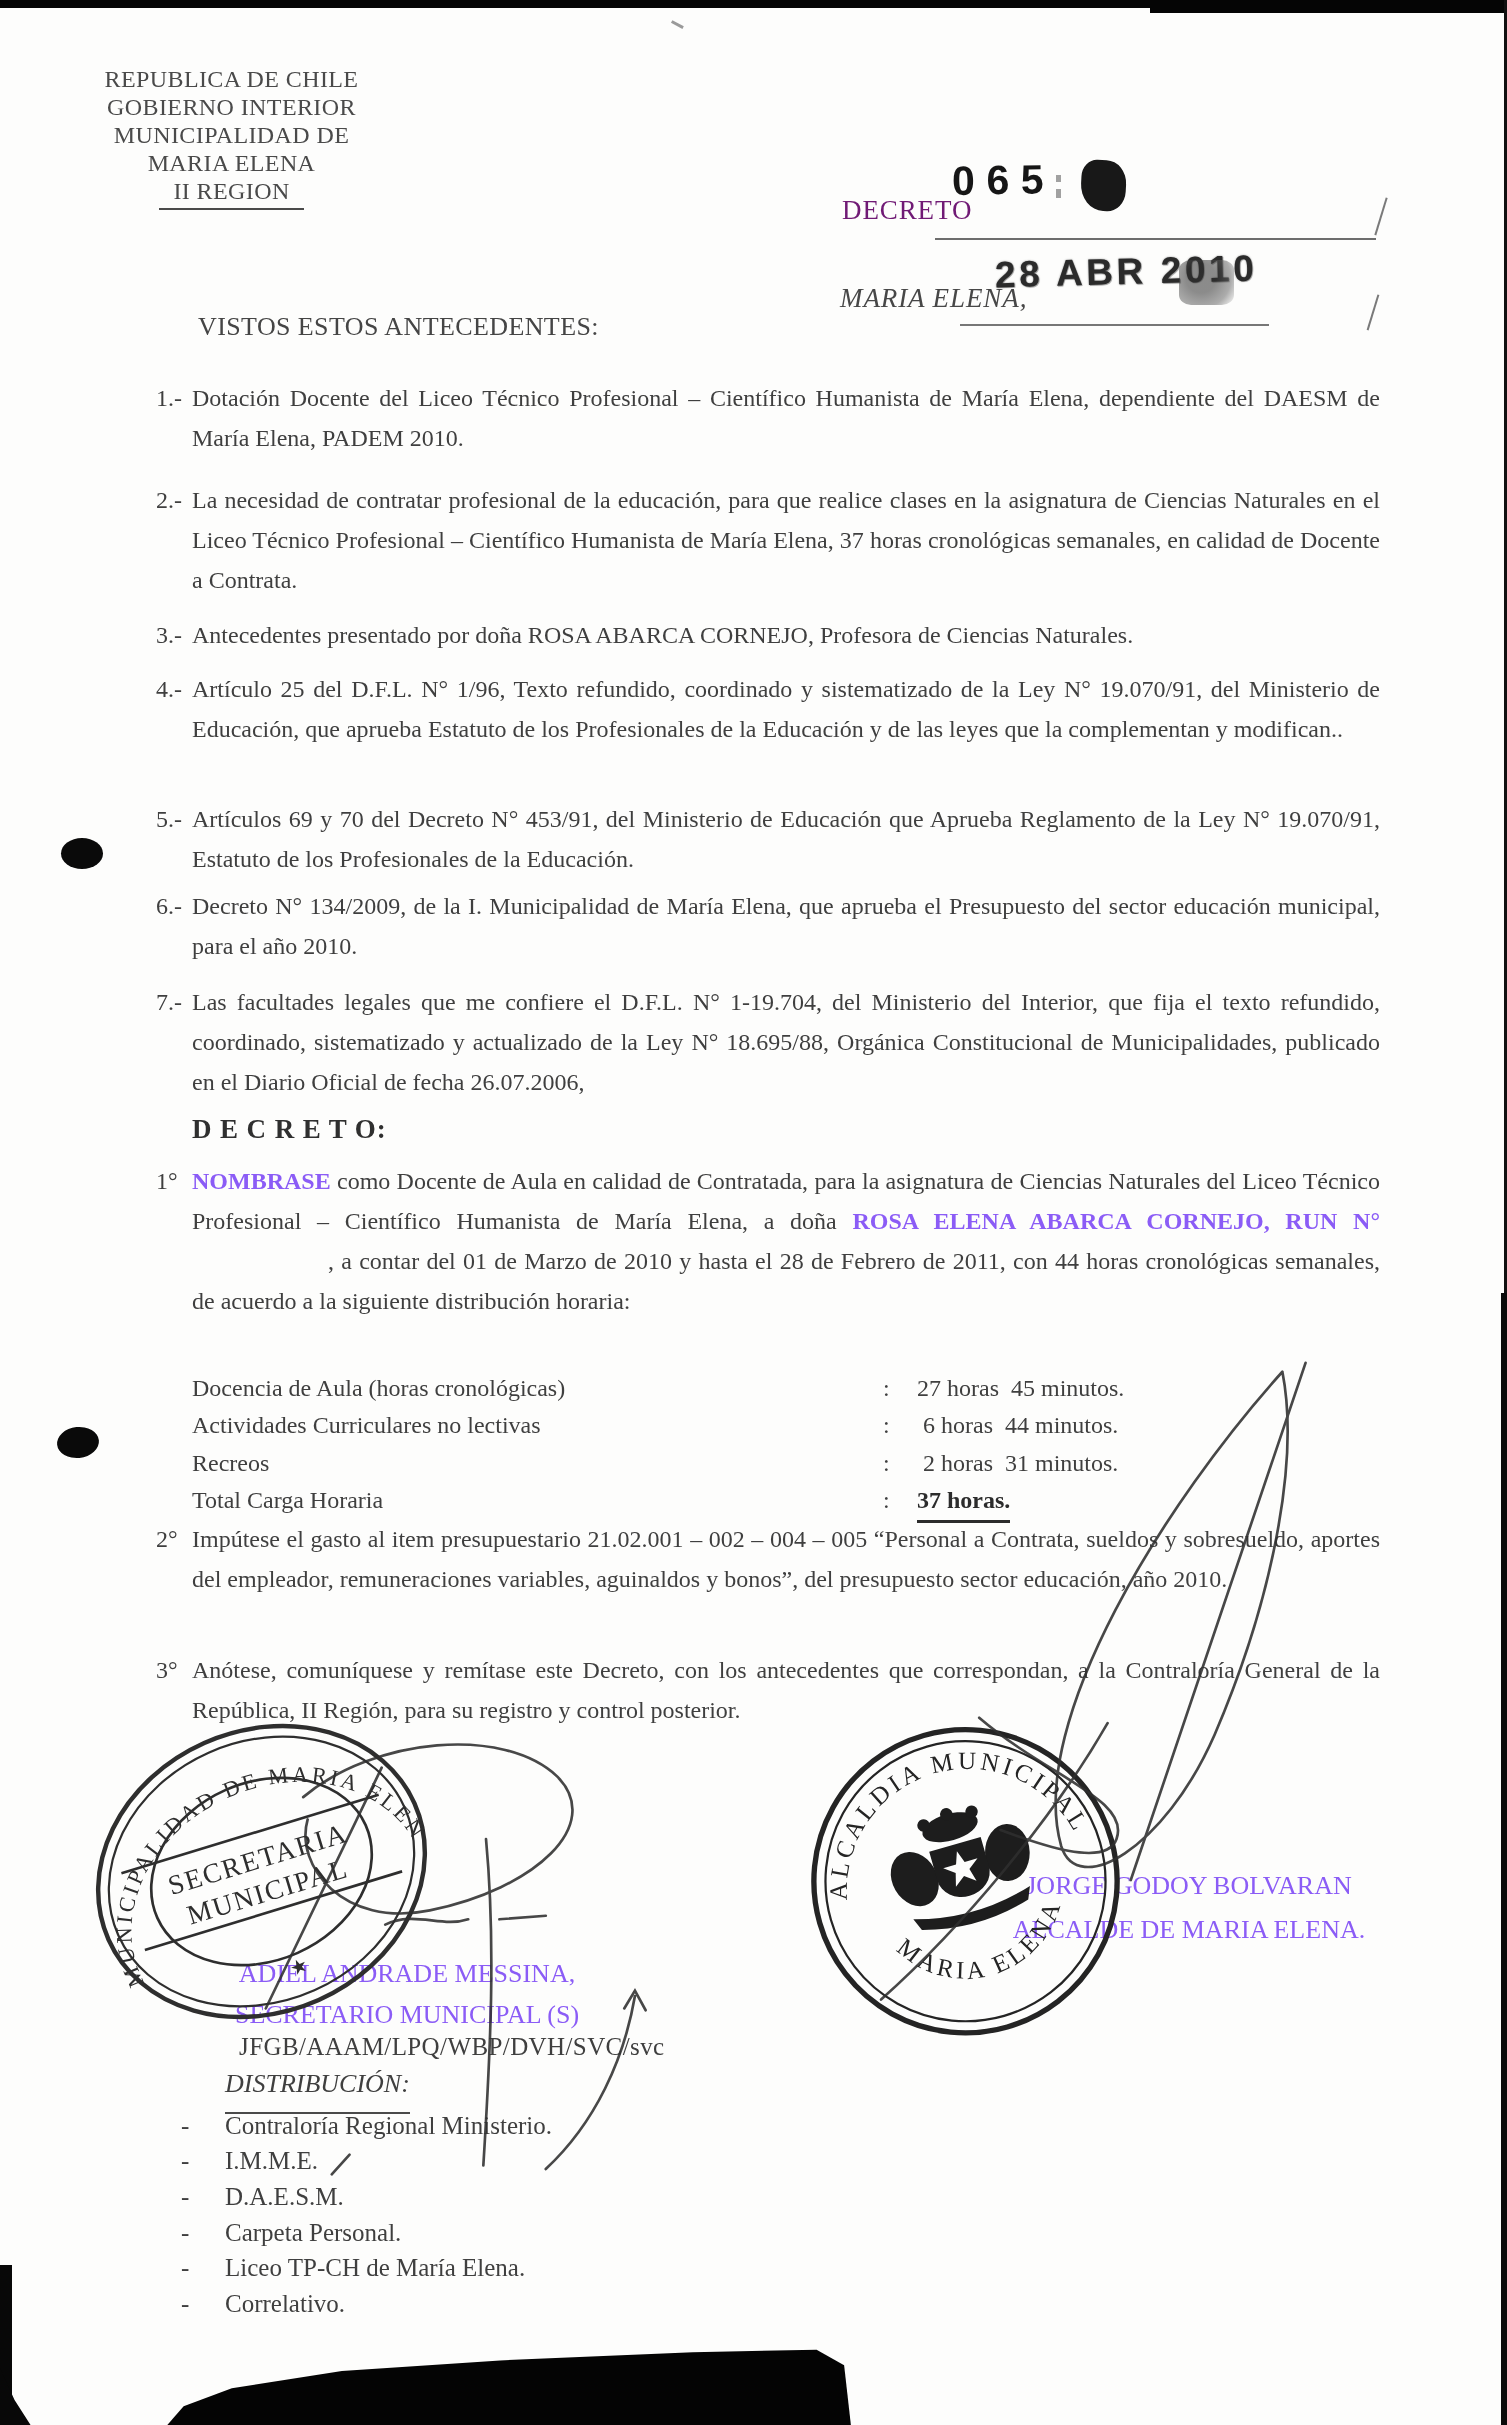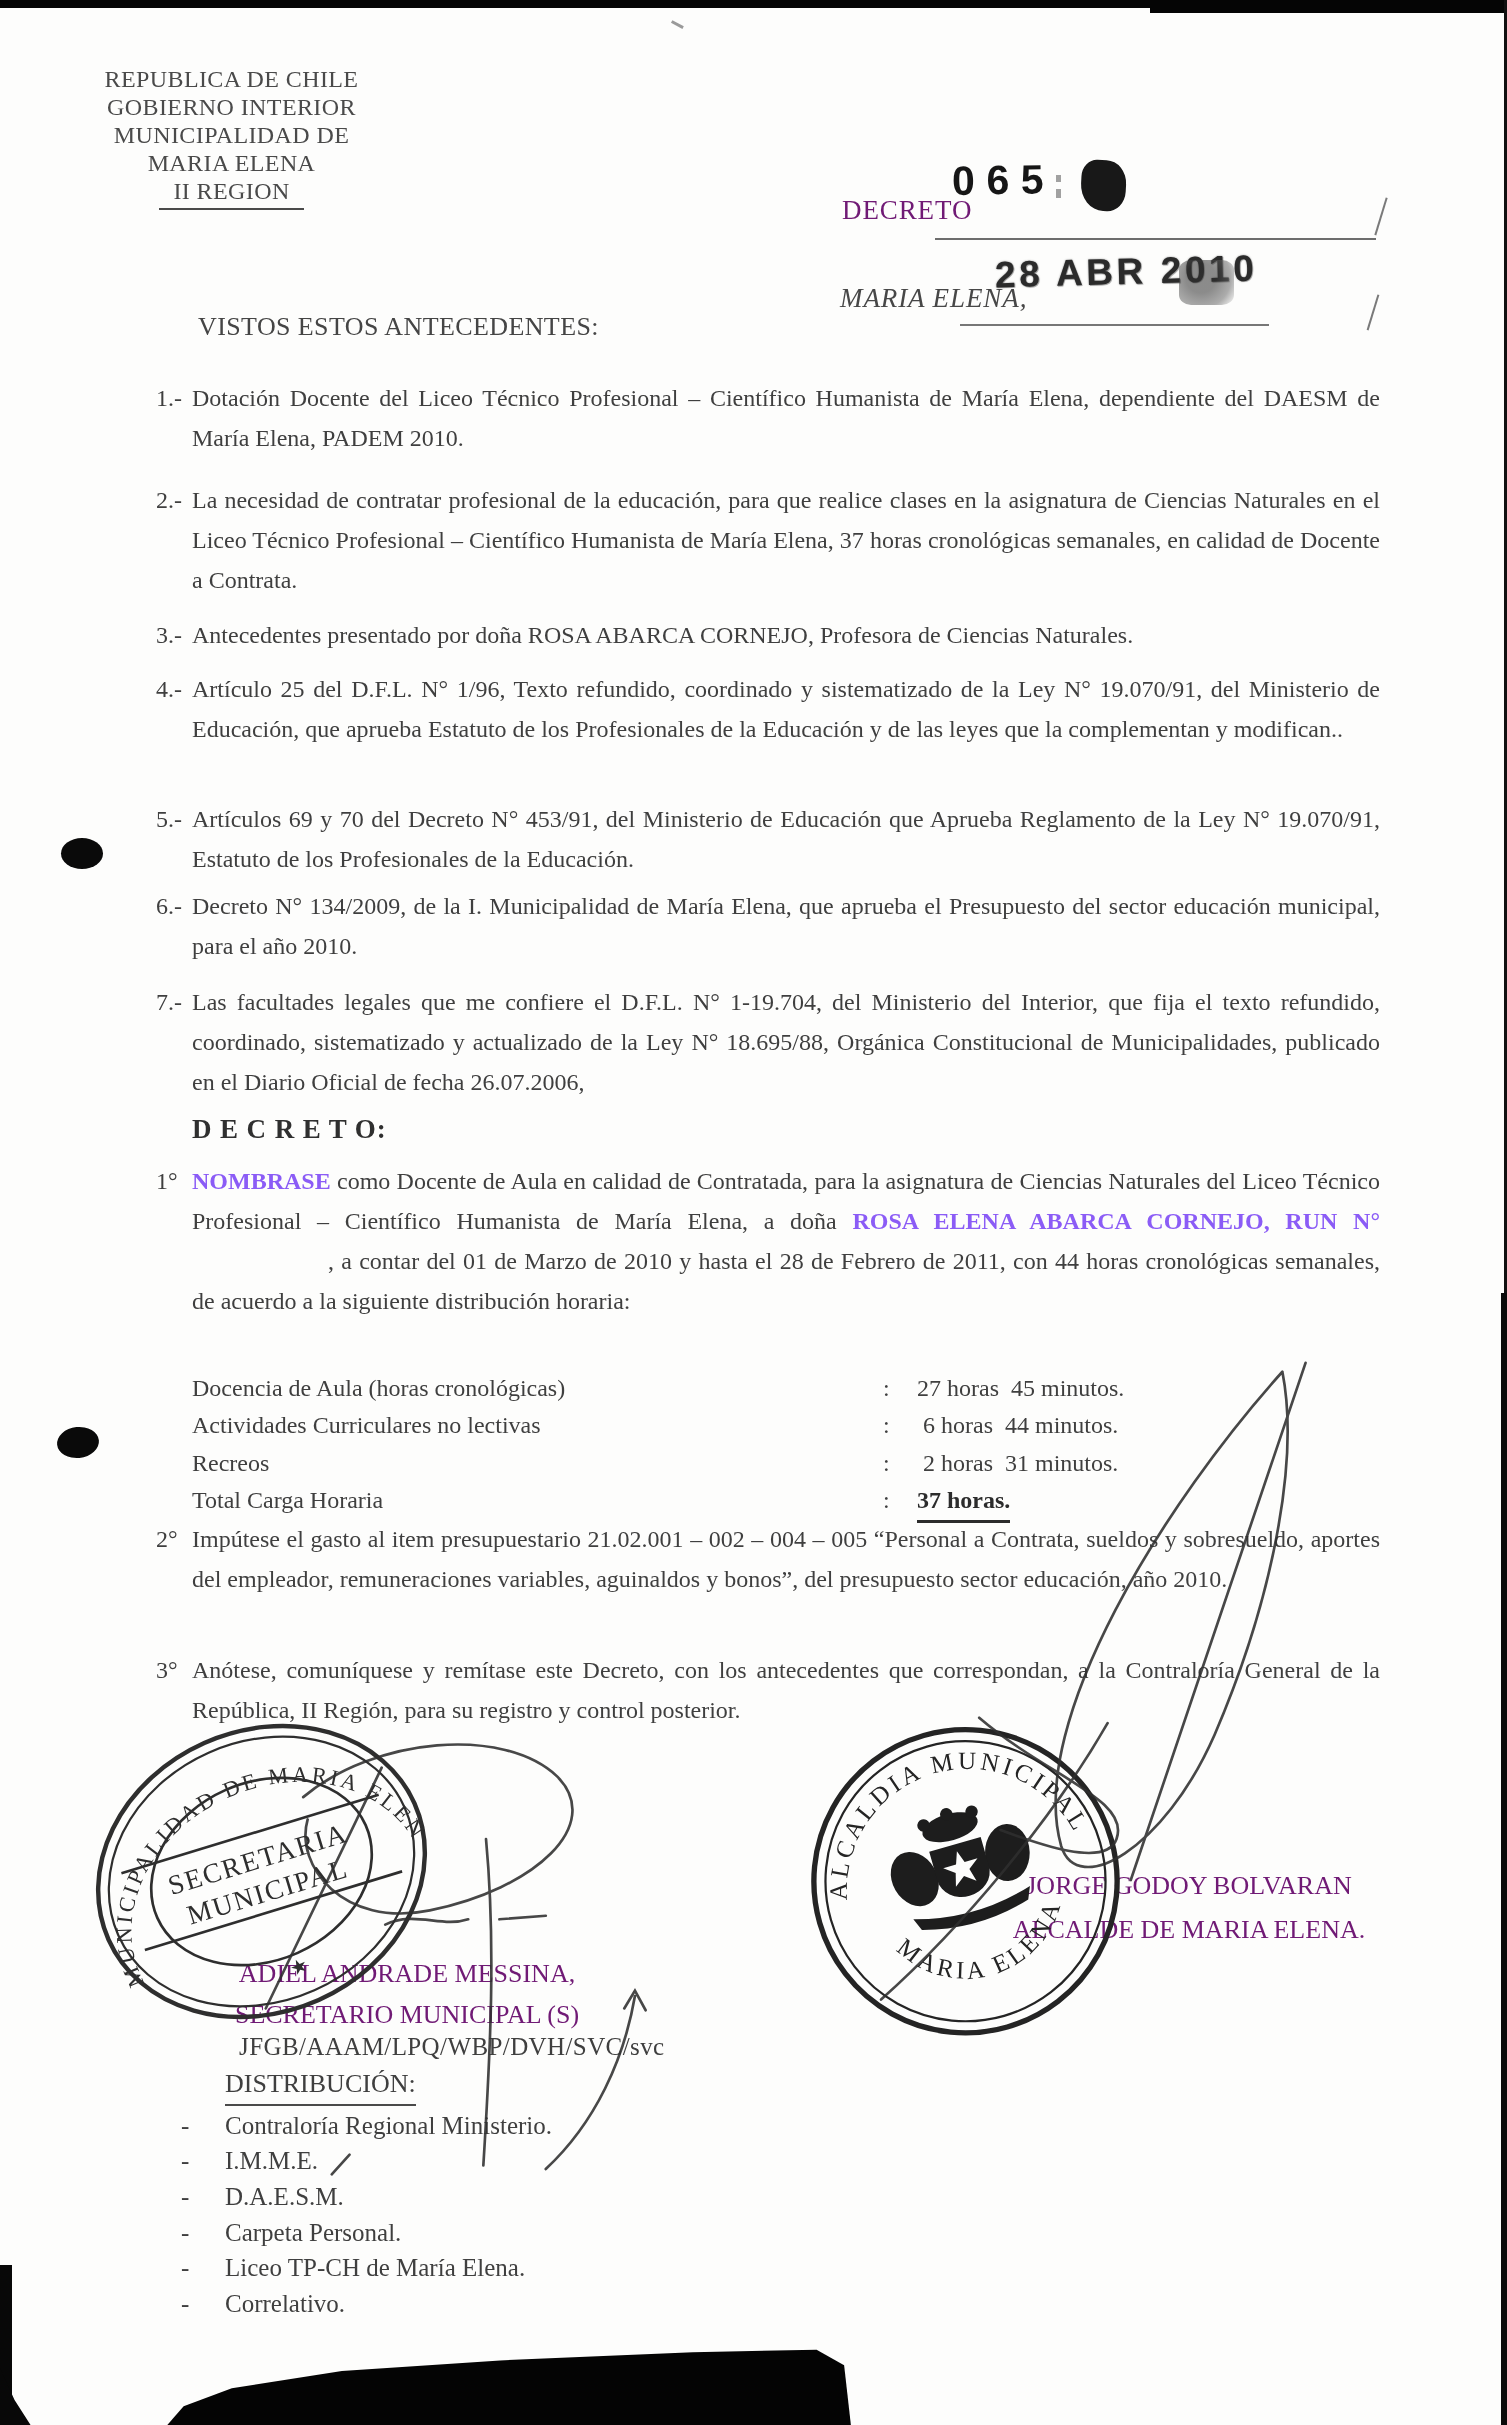--- a/index.html
+++ b/index.html
@@ -55,31 +55,31 @@
     letter-spacing:0.9px;color:#2f2f2f;}
   .b{font-weight:700;color:#8b5cf6;}
   .run-gap{display:inline-block;width:136px;height:0.9px;}
   
   .sched-row{position:absolute;left:192px;width:1141px;display:flex;font-size:24px;line-height:37px;}
   .sched-label{width:691px;}
   .sched-sep{width:34px;}
   .sched-value{white-space:pre;}
   .sched-total{font-weight:700;color:#2c2c2c;border-bottom:3.1px solid #2c2c2c;padding-bottom:0.9px;}
   
-  .sig-block{position:absolute;text-align:center;font-size:26px;color:#701a75;}
+  .sig-block{position:absolute;text-align:center;font-size:26px;color:#8b5cf6;}
   .sig-left{left:208px;top:1953px;width:398px;line-height:41px;}
   .sig-right{left:993px;top:1864px;width:392px;line-height:44px;}
   .stamp-svg{position:absolute;z-index:10;}
   .stamp-left{left:70px;top:1702px;}
   .stamp-right{left:796px;top:1718px;}
   .pen-svg{position:absolute;left:0;top:0;z-index:20;pointer-events:none;}
   
   .initials{position:absolute;left:239px;top:2033px;font-size:25px;letter-spacing:0.4px;}
   .dist-heading{position:absolute;left:225px;top:2069px;font-size:26px;}
-  .dist-heading span{border-bottom:2.2px solid #4a4a4a;padding-bottom:6px;}
+  .dist-heading span{border-bottom:2.2px solid #4a4a4a;padding-bottom:14px;font-style:italic;}
   .dist-row{position:absolute;left:181px;width:803px;font-size:25px;}
   .dist-row .dash{display:inline-block;width:44px;}
   text,textPath{font-family:"Liberation Serif",serif;}
 </style>
 </head>
 <body>
 
 <div class="page">
 
   <div class="edge-top"></div>

